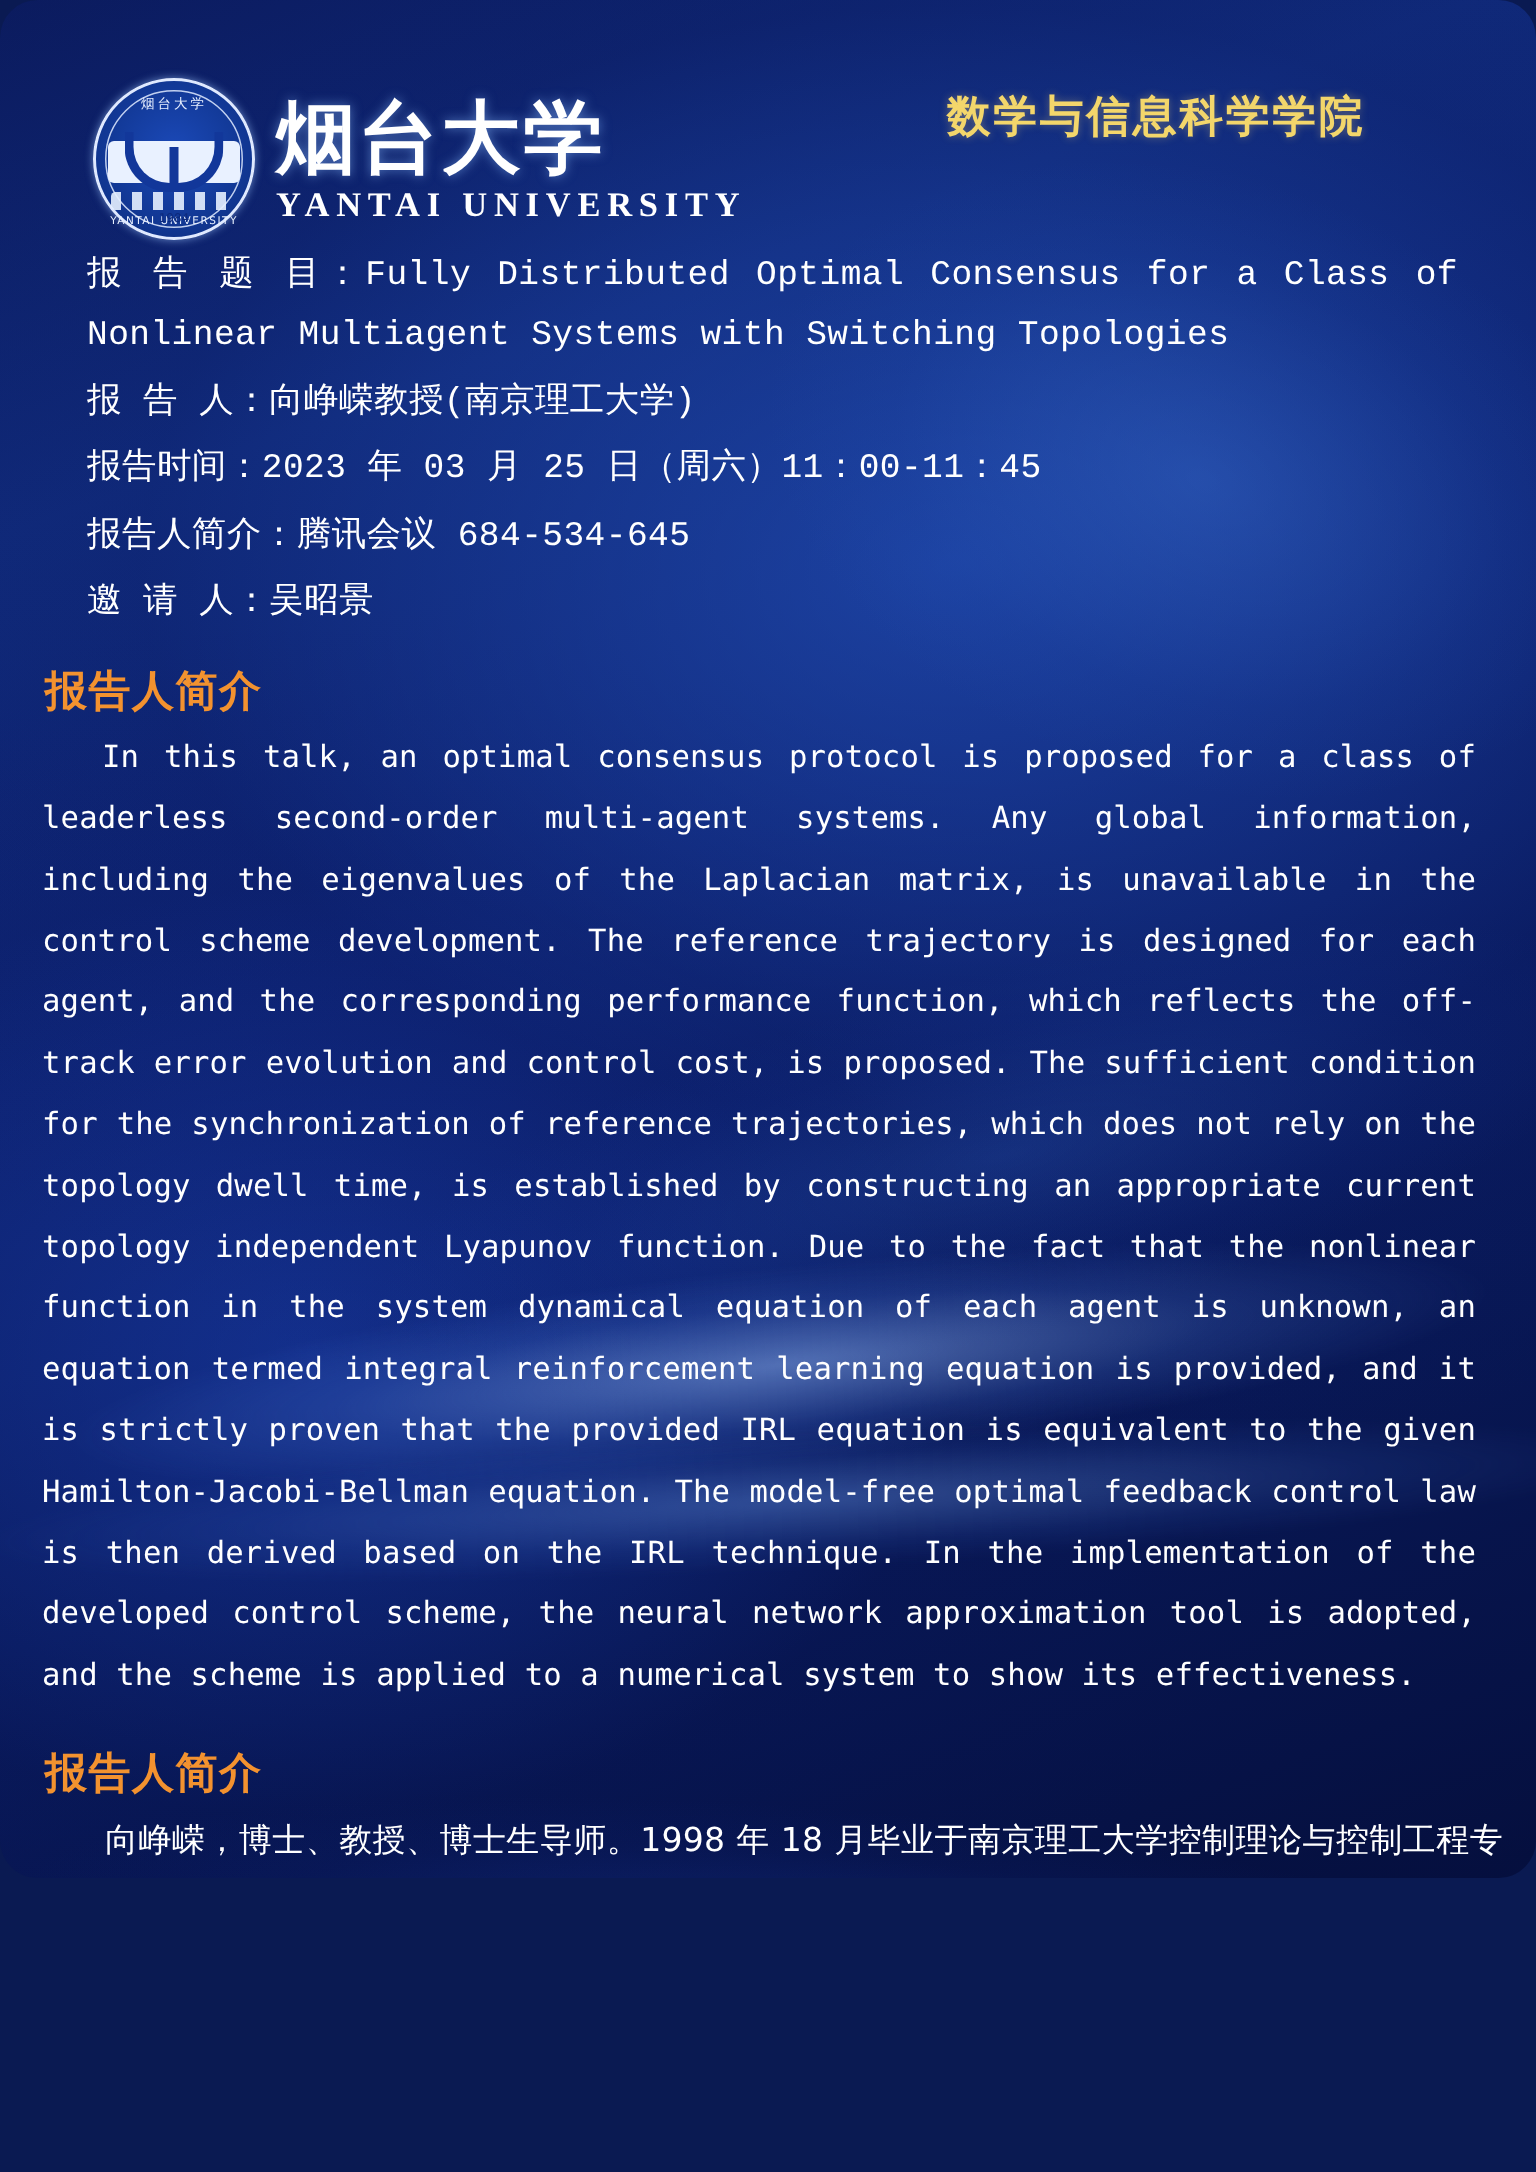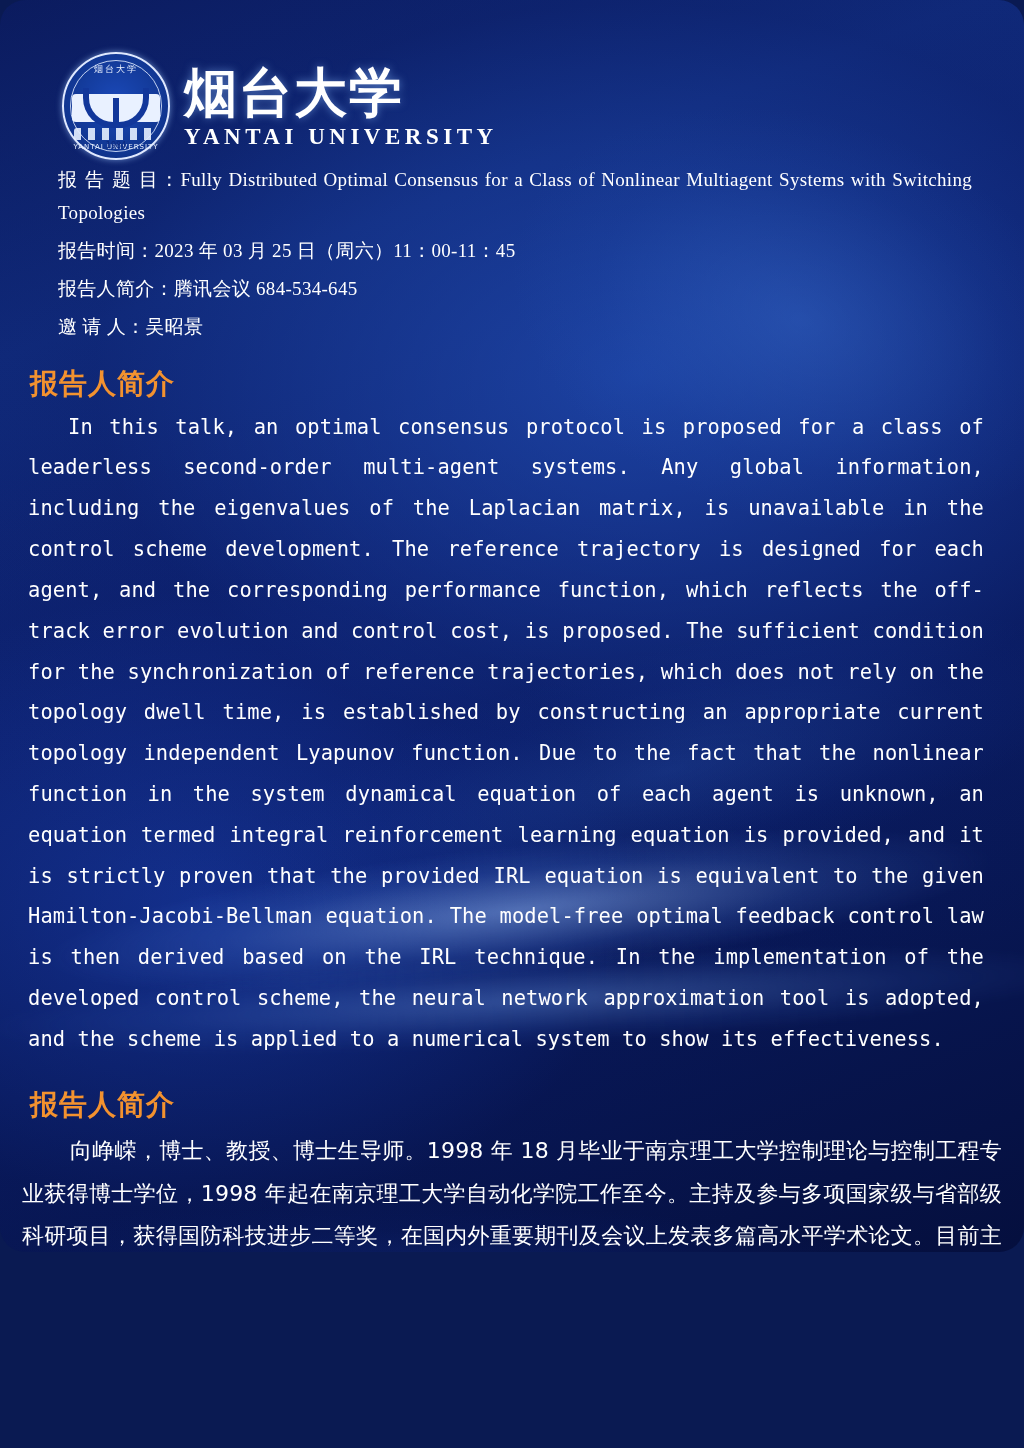--- a/index.html
+++ b/index.html
@@ -181,22 +181,22 @@
     letter-spacing: 4px;
     margin-top: 6px;
     text-shadow: 0 0 8px rgba(255,220,120,0.45);
   }
   
   .info {
     padding: 14px 52px 0 58px;
     color: #ffffff;
   }
   .info-row {
-    font-family: Liberation Serif, serif;
-    font-size: 19px;
+    font-family: Liberation Mono, monospace;
+    font-size: 23px;
     line-height: 1.62;
     margin-bottom: 7px;
     letter-spacing: 0.3px;
   }
   .info-row.title-row {
     text-align: justify;
     text-align-last: left;
     line-height: 1.72;
   }
   .lbl { white-space: pre; }
@@ -254,28 +254,32 @@
           <div class="year">1984</div>
           <div class="waves"></div>
           <div class="bottxt">YANTAI UNIVERSITY</div>
         </div>
         <div class="uni-names">
           <div class="uni-cn">烟台大学</div>
           <div class="uni-en">YANTAI UNIVERSITY</div>
         </div>
       </div>
       <div class="title-block">
+        <div class="dept">数学与信息科学学院</div>
       </div>
     </div>
 
     <div class="info">
       <div class="info-row title-row">
         <span class="lbl">报 告 题 目：</span><span>Fully Distributed Optimal Consensus for a Class of Nonlinear Multiagent Systems with Switching Topologies</span>
       </div>
       <div class="info-row">
+        <span class="lbl">报 告 人：</span><span>向峥嵘教授(南京理工大学)</span>
+      </div>
+      <div class="info-row">
         <span class="lbl">报告时间：</span><span>2023 年 03 月 25 日（周六）11：00-11：45</span>
       </div>
       <div class="info-row">
         <span class="lbl">报告人简介：</span><span>腾讯会议 684-534-645</span>
       </div>
       <div class="info-row">
         <span class="lbl">邀 请 人：</span><span>吴昭景</span>
       </div>
     </div>
 

